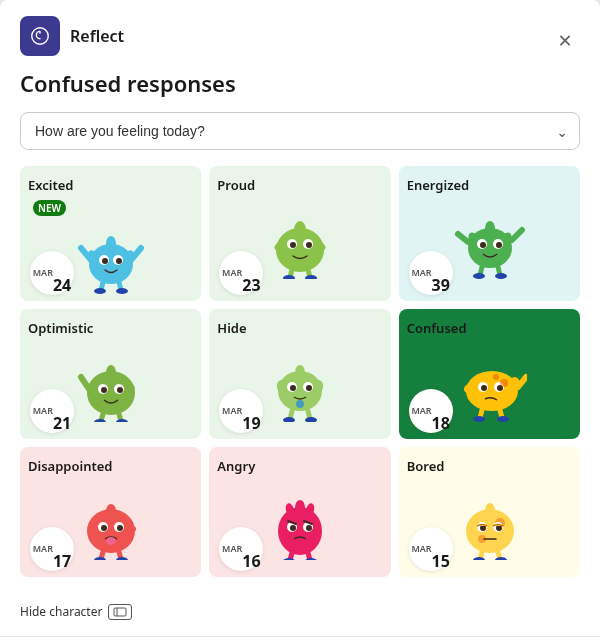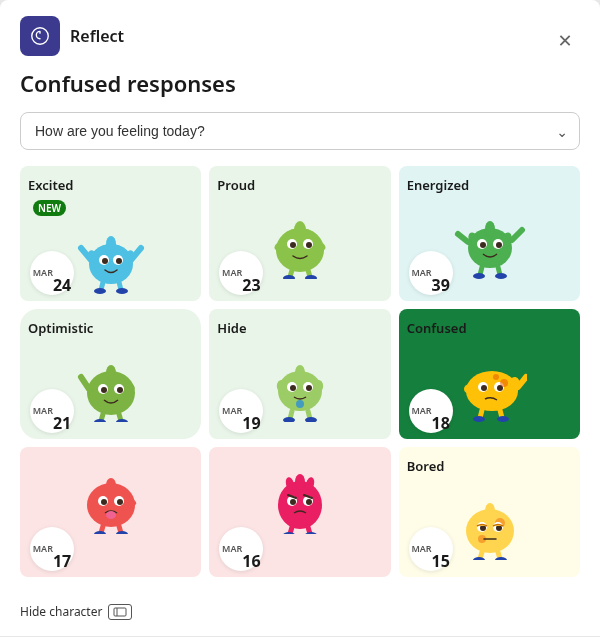--- a/index.html
+++ b/index.html
@@ -156,21 +156,21 @@
       font-size: 16px;
       font-weight: 700;
       color: #1a1a1a;
       line-height: 1.1;
       margin-top: 26px;
     }
     
     .bg-excited { background: #e8f5e8; }
     .bg-proud { background: #e8f5e8; }
     .bg-energized { background: #e0f4f4; }
-    .bg-optimistic { background: #e8f5e8; border-radius: 18px; }
+    .bg-optimistic { background: #e8f5e8; }
     .bg-calm { background: #e8f5e8; }
     .bg-confused { background: #15803d; }
     .bg-disappointed { background: #fce4e4; }
     .bg-angry { background: #fce4e4; }
     .bg-bored { background: #fffde7; }
 
     .bottom-bar {
       display: flex;
       align-items: center;
       justify-content: space-between;
@@ -425,20 +425,23 @@
       <ellipse cx="27" cy="72" rx="6" ry="3" fill="#2244aa"></ellipse>
       <ellipse cx="51" cy="72" rx="6" ry="3" fill="#2244aa"></ellipse>
     </svg>
           </div>
           <div class="date-circle">
             <span class="date-month">MAR</span>
             <span class="date-day">18</span>
           </div>
         </div>
         <div class="card bg-disappointed">
+          <div class="card-header-row">
+            <span class="card-title">Disappointed</span>
+          </div>
           <div class="monster-wrapper">
             <svg width="75" height="75" viewBox="0 0 75 75">
       <ellipse cx="38" cy="46" rx="24" ry="22" fill="#ef5350"></ellipse>
       <ellipse cx="38" cy="26" rx="5" ry="7" fill="#ef5350"></ellipse>
       <circle cx="30" cy="42" r="5" fill="white"></circle>
       <circle cx="46" cy="42" r="5" fill="white"></circle>
       <circle cx="31" cy="43" r="3" fill="#3d2b1f"></circle>
       <circle cx="47" cy="43" r="3" fill="#3d2b1f"></circle>
 
       <path d="M32 54 Q38 50 44 54" stroke="#3d2b1f" stroke-width="1.5" fill="none"></path>
@@ -450,20 +453,23 @@
       <ellipse cx="27" cy="75" rx="6" ry="3" fill="#2244aa"></ellipse>
       <ellipse cx="49" cy="75" rx="6" ry="3" fill="#2244aa"></ellipse>
     </svg>
           </div>
           <div class="date-circle">
             <span class="date-month">MAR</span>
             <span class="date-day">17</span>
           </div>
         </div>
         <div class="card bg-angry">
+          <div class="card-header-row">
+            <span class="card-title">Angry</span>
+          </div>
           <div class="monster-wrapper">
             <svg width="75" height="75" viewBox="0 0 75 75">
       <ellipse cx="38" cy="46" rx="22" ry="24" fill="#e91e63"></ellipse>
 
       <ellipse cx="38" cy="23" rx="5" ry="8" fill="#e91e63"></ellipse>
       <ellipse cx="28" cy="25" rx="4" ry="7" fill="#e91e63" transform="rotate(-15 28 25)"></ellipse>
       <ellipse cx="48" cy="25" rx="4" ry="7" fill="#e91e63" transform="rotate(15 48 25)"></ellipse>
       <circle cx="30" cy="42" r="5" fill="white"></circle>
       <circle cx="46" cy="42" r="5" fill="white"></circle>
       <circle cx="31" cy="43" r="3" fill="#3d2b1f"></circle>

